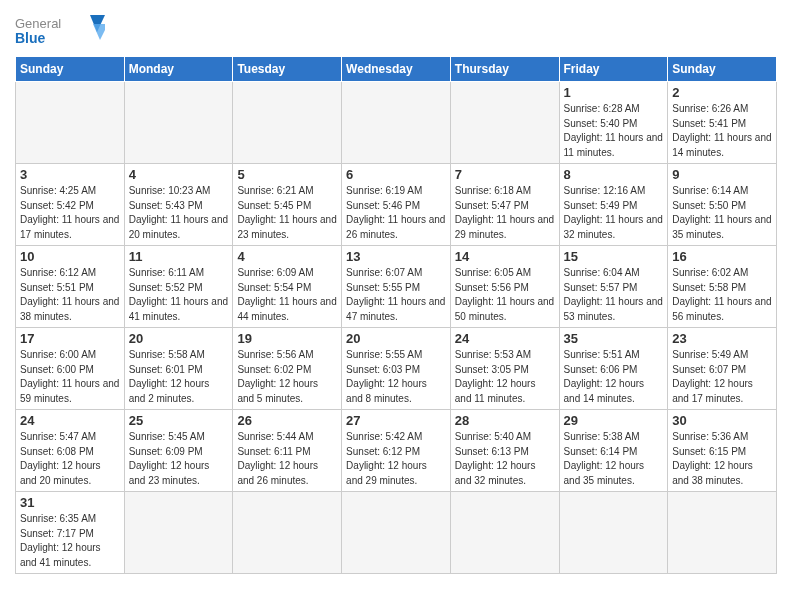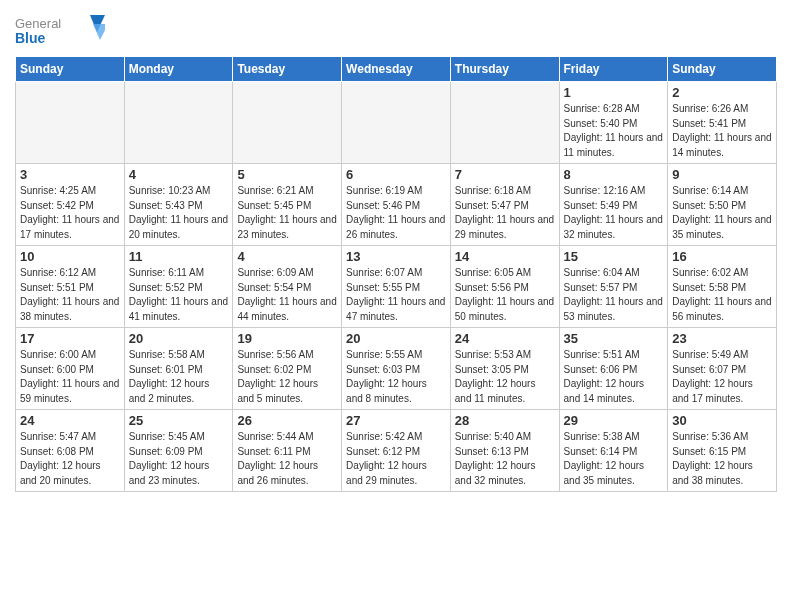--- a/index.html
+++ b/index.html
@@ -294,14 +294,28 @@
 Sunset: 6:14 PM
 Daylight: 12 hours and 35 minutes.</div>
         </td>
         <td>
           <span class="day-number">30</span>
           <div class="day-info">Sunrise: 5:36 AM
 Sunset: 6:15 PM
 Daylight: 12 hours and 38 minutes.</div>
         </td>
       </tr>
+      <tr>
+        <td>
+          <span class="day-number">31</span>
+          <div class="day-info">Sunrise: 6:35 AM
+Sunset: 7:17 PM
+Daylight: 12 hours and 41 minutes.</div>
+        </td>
+        <td class="empty"></td>
+        <td class="empty"></td>
+        <td class="empty"></td>
+        <td class="empty"></td>
+        <td class="empty"></td>
+        <td class="empty"></td>
+      </tr>
     </tbody>
 </table>
 
 </body></html>

